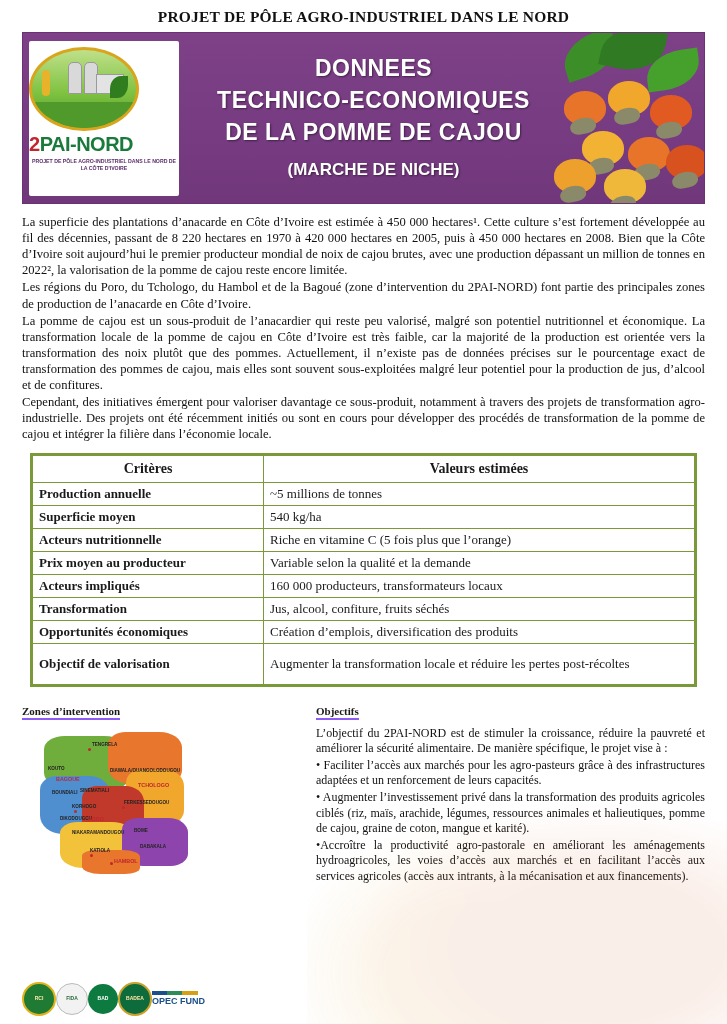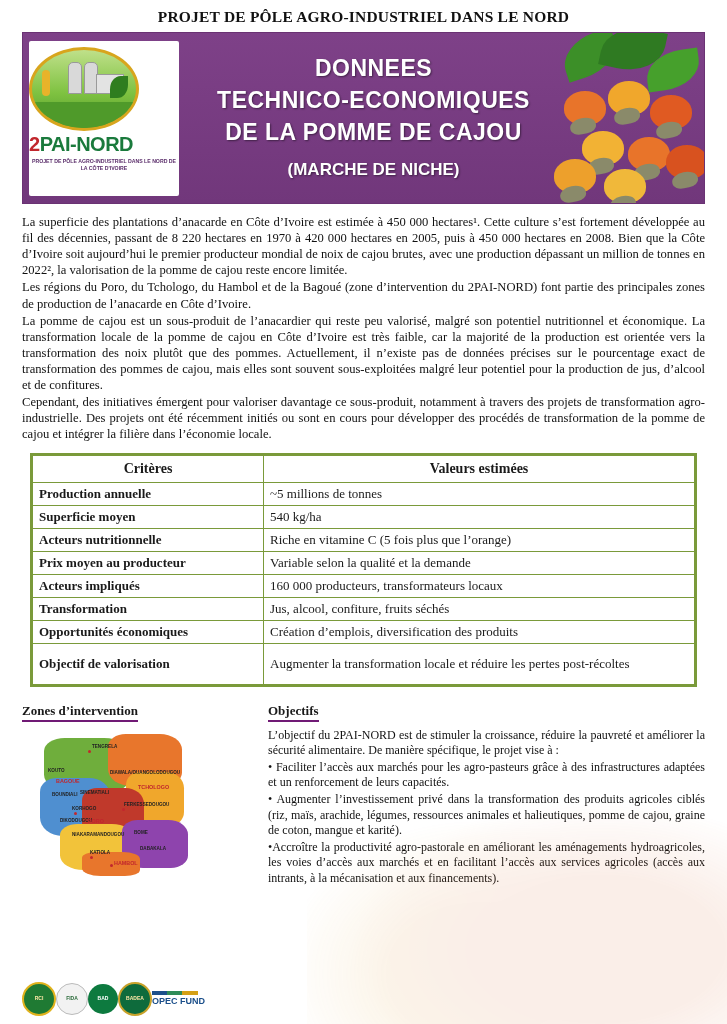--- a/index.html
+++ b/index.html
@@ -190,27 +190,27 @@
   table.data td.v { font-weight: normal; }
 
   
   .bottom {
     position: relative;
     margin: 14px 22px 0 22px;
     display: flex;
     gap: 14px;
   }
   .col-left { width: 232px; }
-  .col-right { flex: 1; }
+  .col-right { flex: 1; margin-left: 48px; }
   .sec-title {
     display: inline-block;
     font-family: "Liberation Serif", serif;
     font-weight: bold;
-    font-size: 13px;
-    border-bottom: 2px solid #701a75;
+    font-size: 11px;
+    border-bottom: 2px solid #8b5cf6;
     padding-bottom: 1px;
     margin-bottom: 6px;
   }
   .map {
     position: relative;
     width: 208px; height: 148px;
     margin-left: 8px;
   }
   .map .blob {
     position: absolute;

